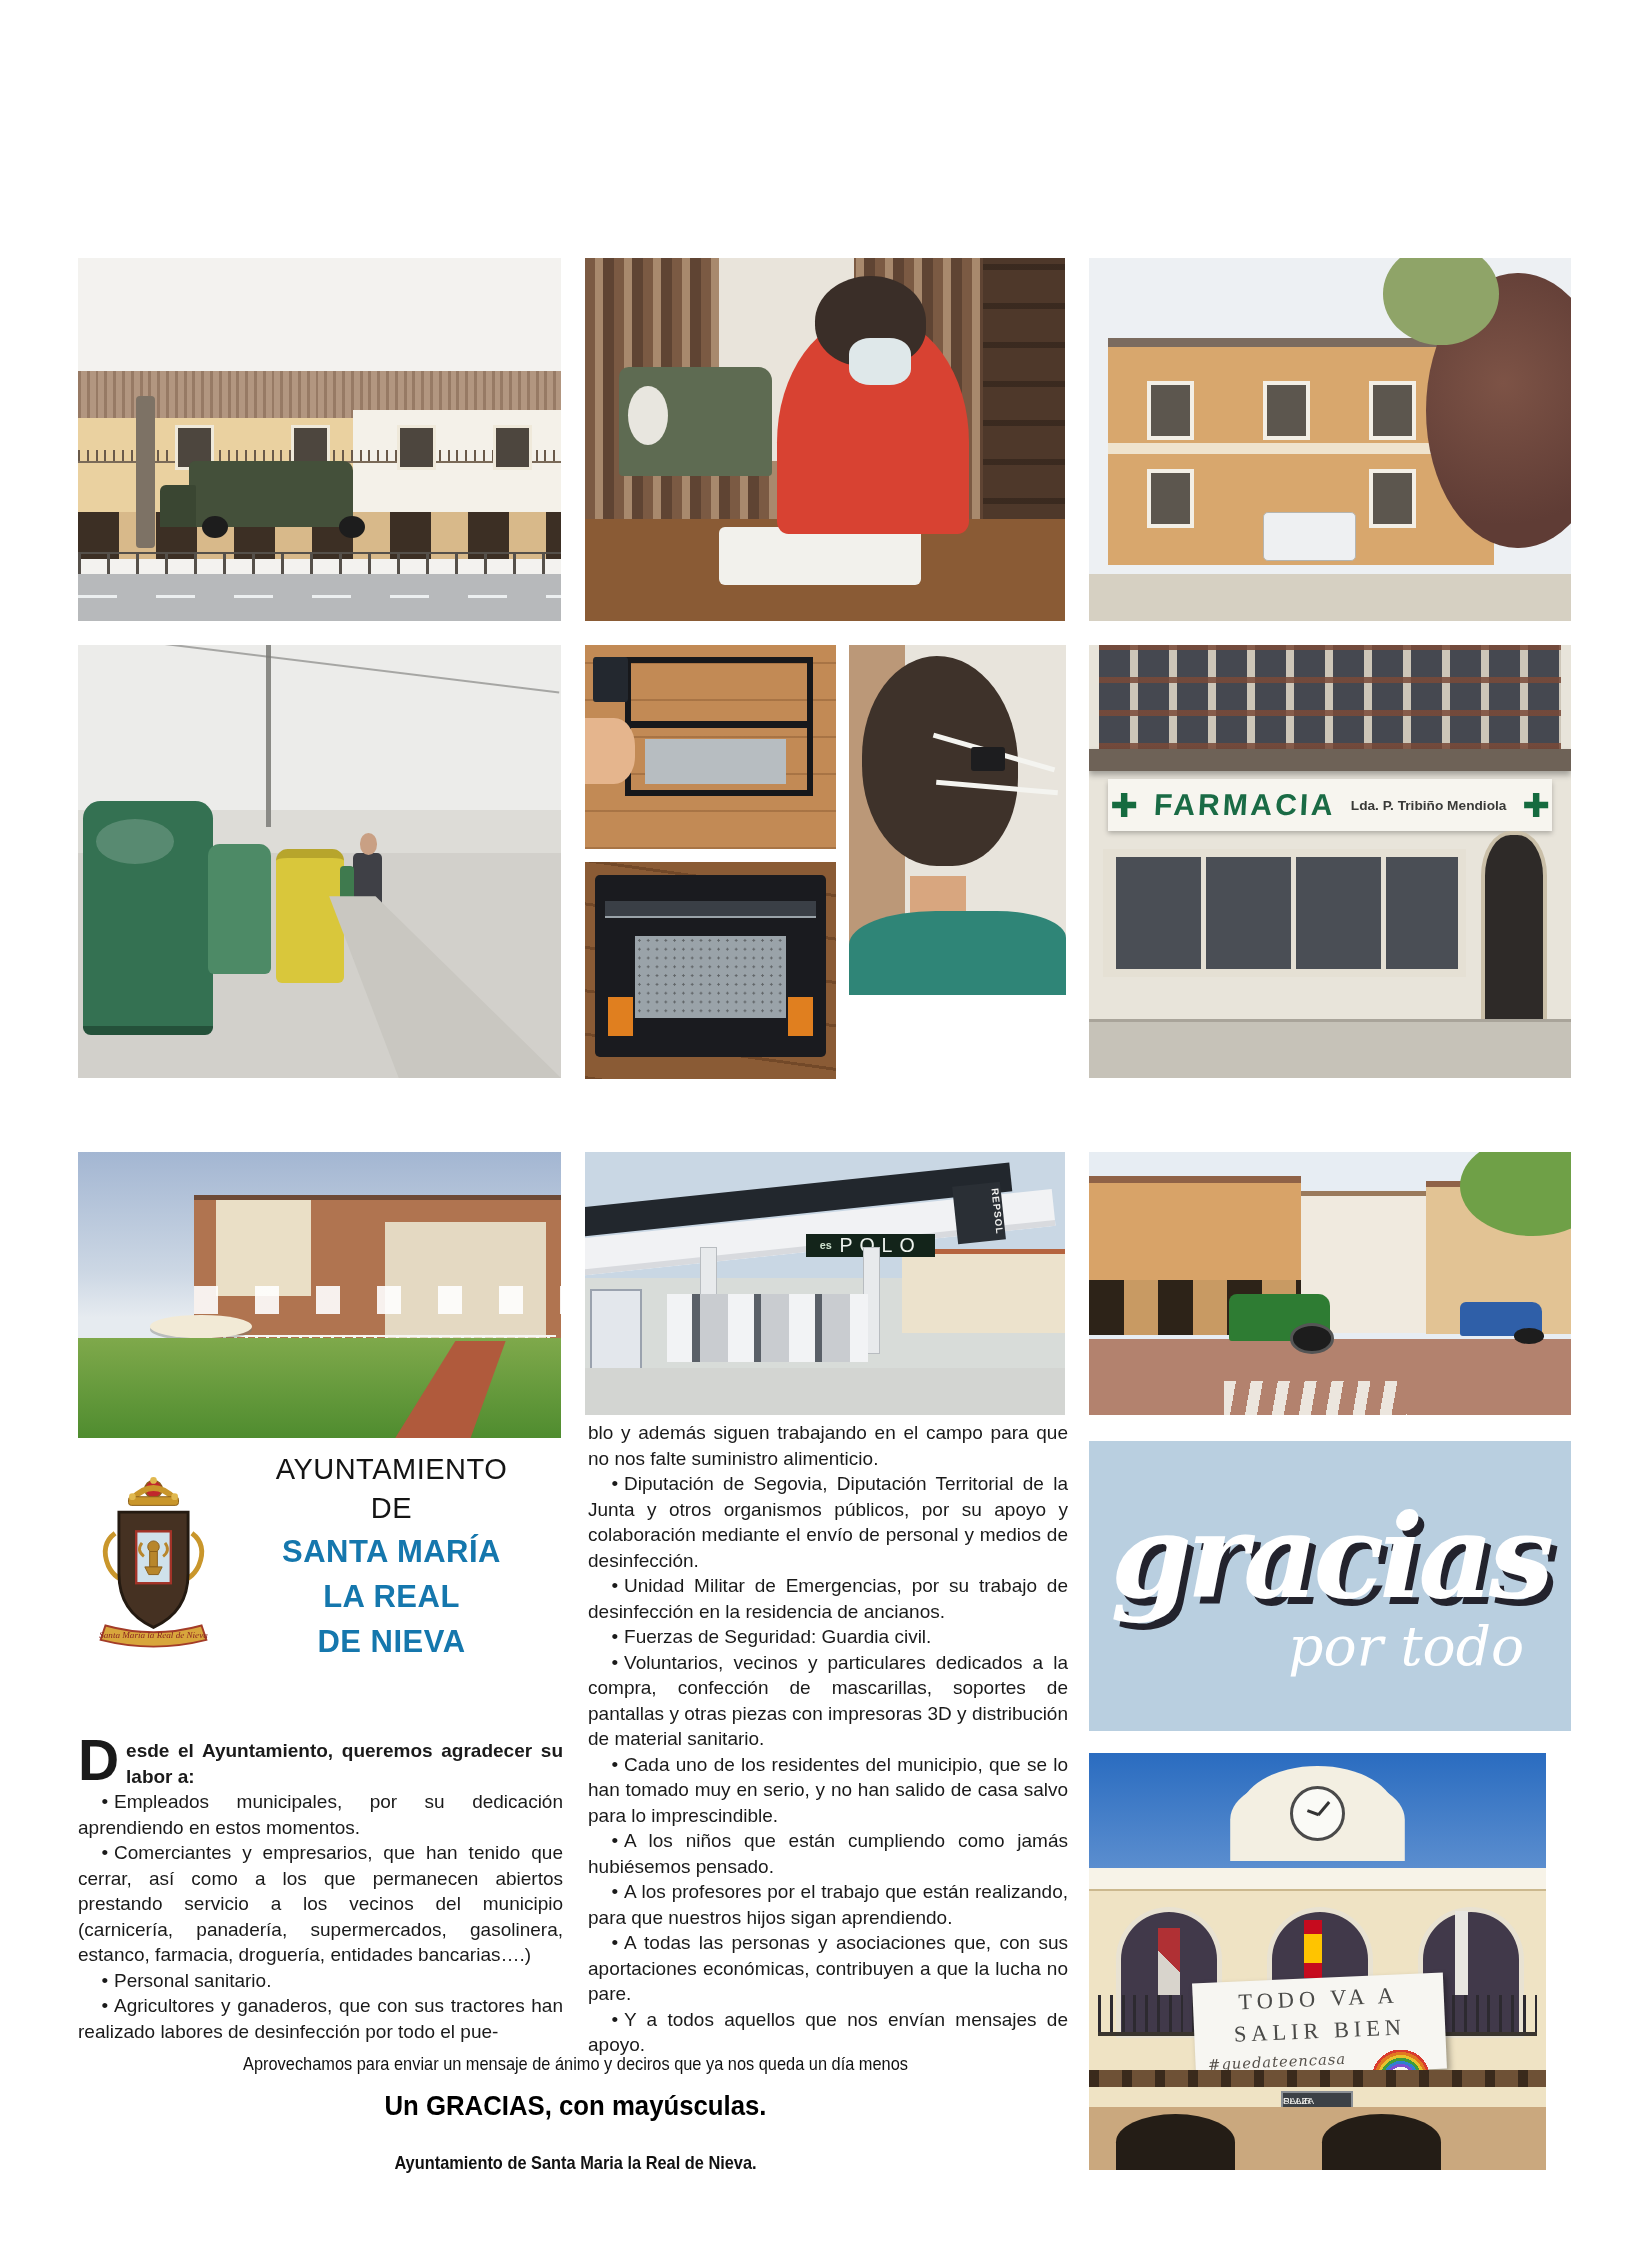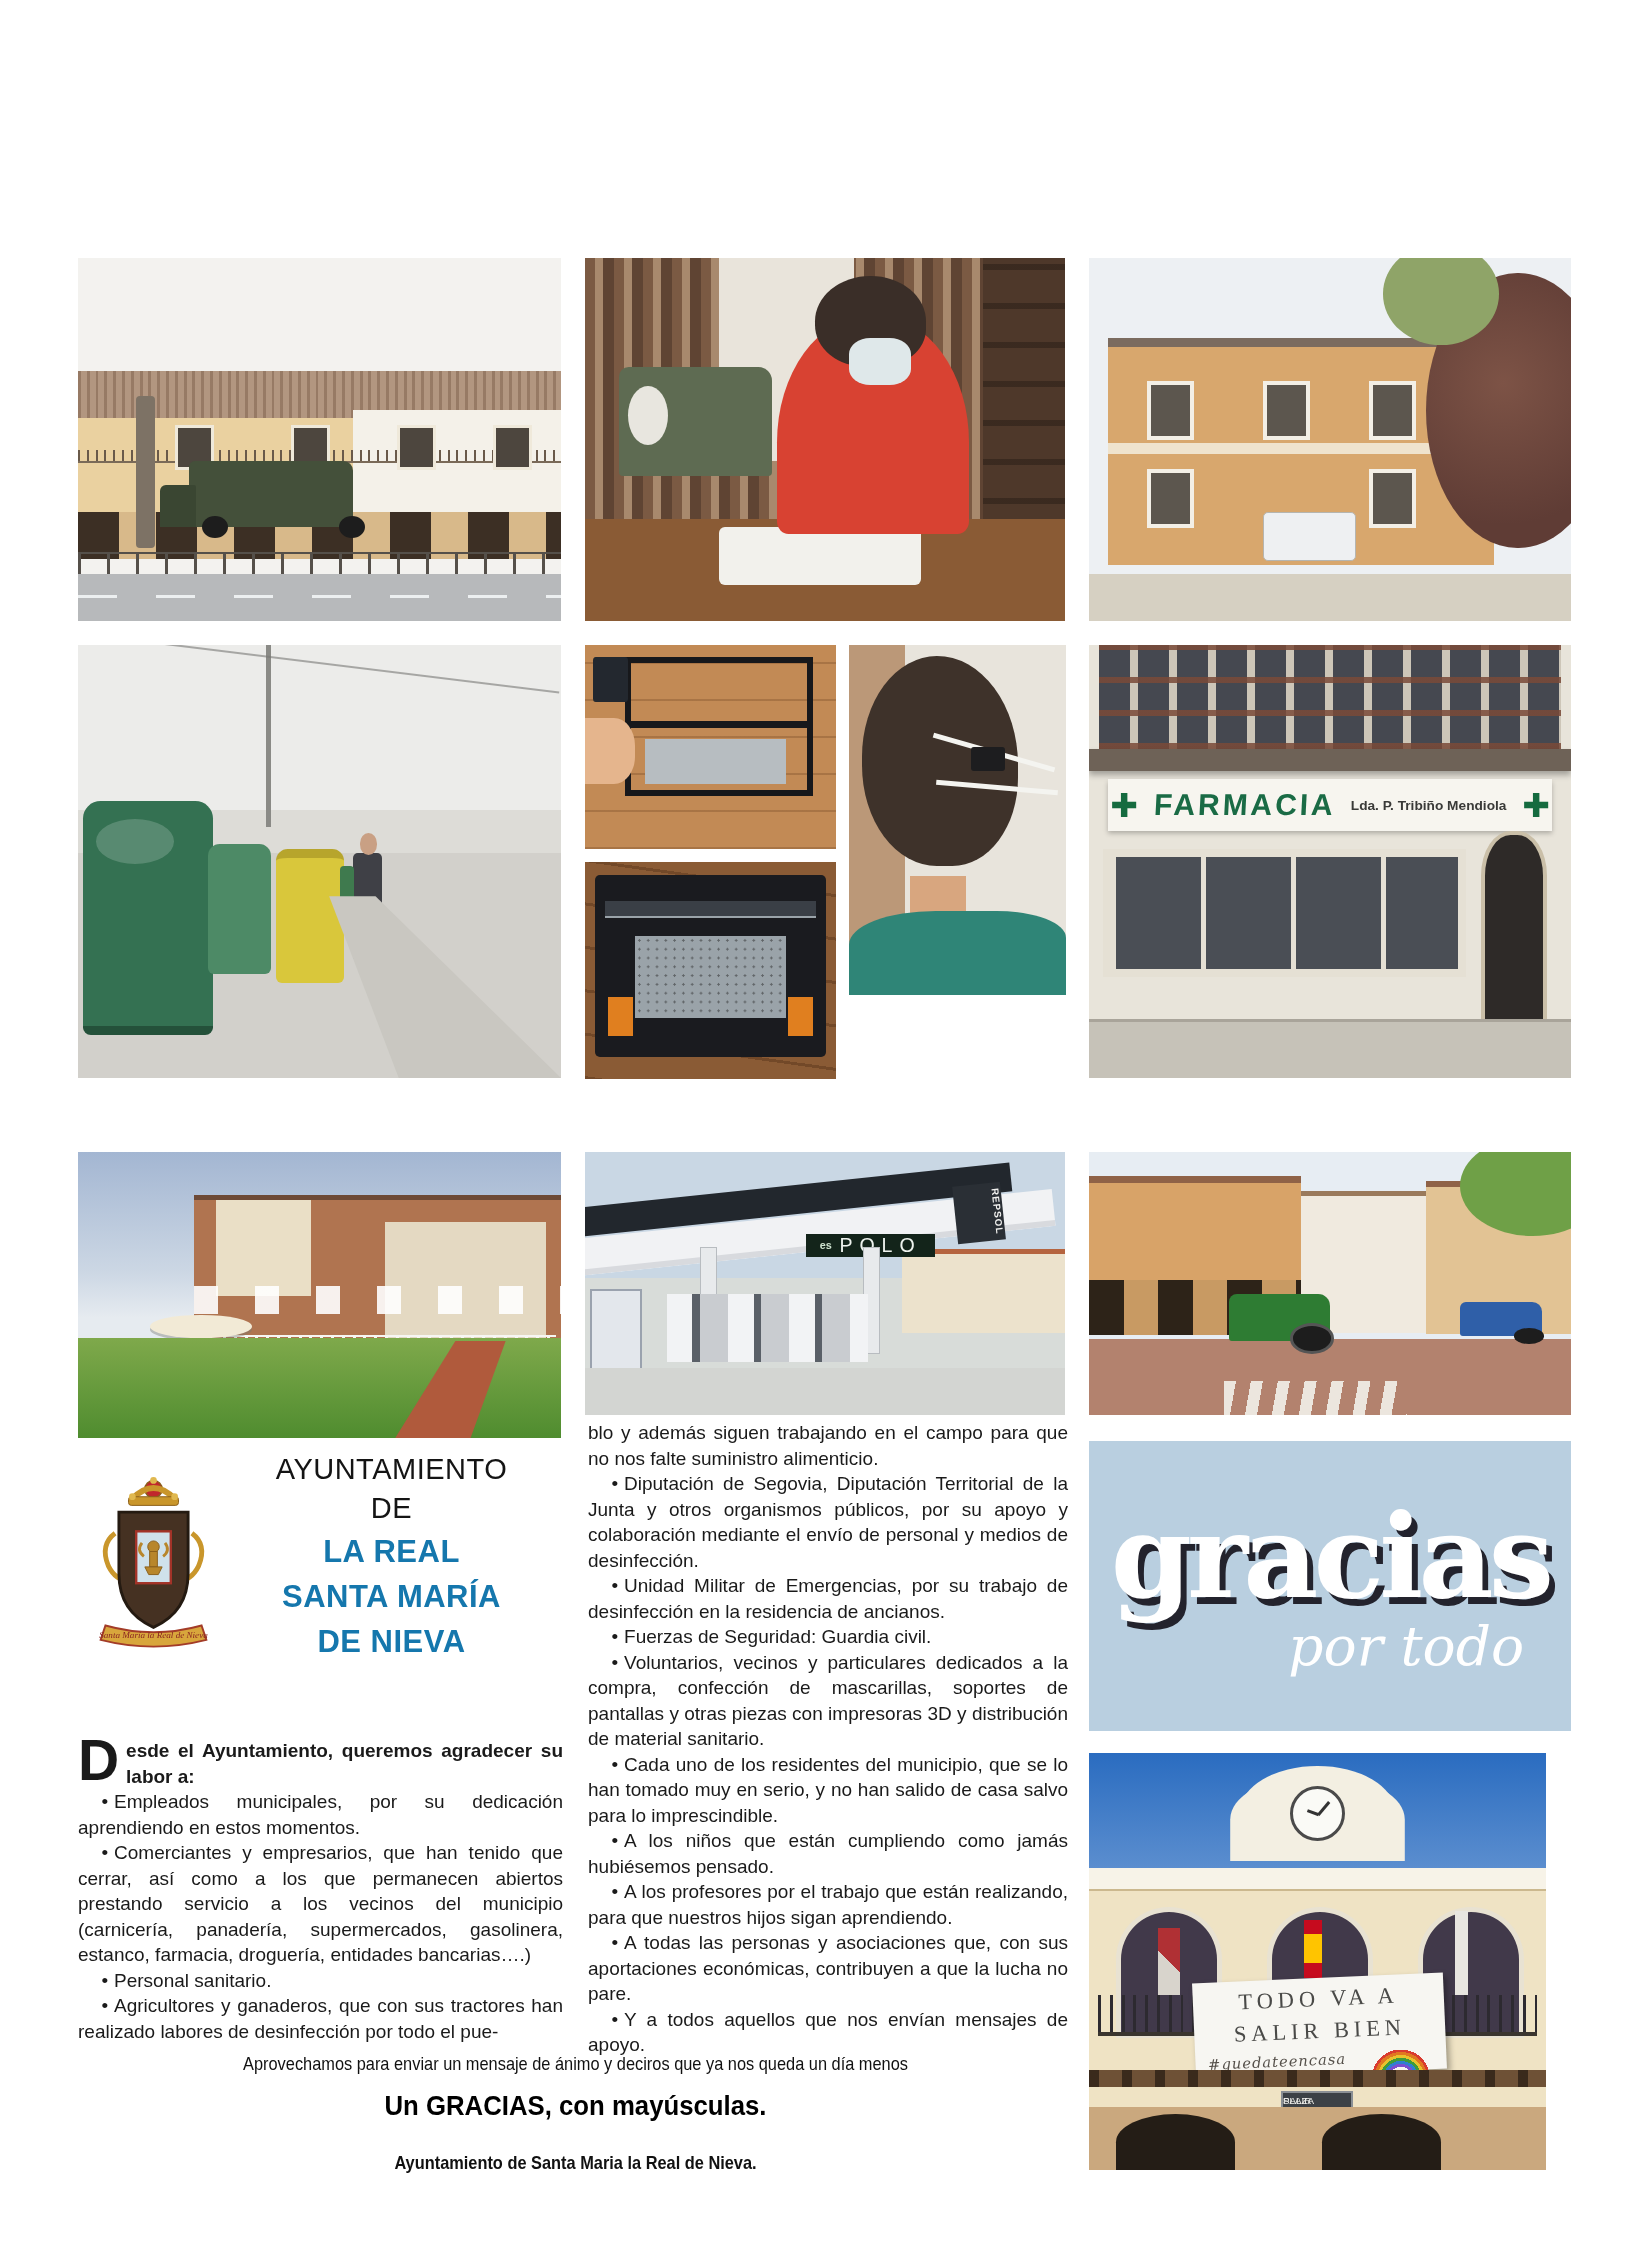--- a/index.html
+++ b/index.html
@@ -153,21 +153,21 @@
   #colL{left:78px;top:1738px;width:485px;}
   #colM{left:588px;top:1420px;width:480px;}
   .col p{margin:0;}
   .col p.b{text-indent:23.5px;}
   .dot{margin-right:5.9px;}
   .dropcap{float:left;font-size:57px;line-height:45px;font-weight:700;padding-right:6.9px;}
   .intro{font-weight:700;}
 
   
   .gracias{left:1089px;top:1441px;width:482px;height:290px;background:#b9cfe0;display:flex;flex-direction:column;align-items:center;justify-content:center;}
-  .g-word{font-family:"DejaVu Serif",serif;font-weight:700;color:#fff;font-size:116px;line-height:1;letter-spacing:-4.9px;text-shadow:5.9px 6.9px 0 #23232d;}
+  .g-word{font-family:"DejaVu Serif",serif;font-style:italic;font-weight:700;color:#fff;font-size:116px;line-height:1;letter-spacing:-4.9px;text-shadow:5.9px 6.9px 0 #23232d;}
   .g-sub{font-family:"DejaVu Serif",serif;font-style:italic;color:#fff;font-size:55px;line-height:1;align-self:flex-end;margin:5.9px 47px 0 0;}
 
   
   #ph12{left:1089px;top:1753px;width:457px;height:417px;background:linear-gradient(180deg,#2a6cc0,#7aa3d8 45%,#cdd9e6 70%);}
   .th-fac{bottom:0;left:0;right:0;height:72%;background:#efe3c4;}
   .th-cornice{bottom:67%;left:0;right:0;height:5%;background:#f7f3e8;border-bottom:2.9px solid #cbb88e;}
   .th-ped{left:33%;top:3%;width:34%;height:22%;background:#f3efe2;border-radius:50% 50% 0 0;box-shadow:-13.7px 7.8px 0 -3.9px #f3efe2,13.7px 7.8px 0 -3.9px #f3efe2;}
   .th-clock{left:44%;top:8%;width:49px;height:49px;background:#fafaf6;border:3.9px solid #4a4a4a;border-radius:50%;}
   .th-clock:before{content:"";position:absolute;left:48%;top:18%;width:2.9px;height:34%;background:#333;transform-origin:bottom;transform:rotate(40deg);}
   .th-clock:after{content:"";position:absolute;left:48%;top:28%;width:2.9px;height:24%;background:#333;transform-origin:bottom;transform:rotate(-70deg);}
@@ -340,22 +340,22 @@
       <circle cx="64" cy="76" r="6" fill="#b8862b" stroke="#8a5f1a"></circle>
       <rect x="60" y="81" width="8" height="16" fill="#b8862b" stroke="#8a5f1a"></rect>
       <path d="M55 97 h18 l-4 8 h-10 z" fill="#b8862b" stroke="#8a5f1a"></path>
       <path d="M52 72 q-6 8 2 14 M76 72 q6 8 -2 14" fill="none" stroke="#b8862b" stroke-width="3"></path>
       <path d="M14 158 q50 14 100 0 l5 15 q-55 14 -110 0 z" fill="#d8a63c" stroke="#a33c28" stroke-width="2"></path>
       <text x="64" y="171" text-anchor="middle" font-size="9.5" font-family="Liberation Serif,serif" font-style="italic" fill="#8a2420">Santa María la Real de Nieva</text>
     </svg>
     <div class="ab mh-text">
       <div class="h-b1">AYUNTAMIENTO</div>
       <div class="h-b2">DE</div>
+      <div class="h-blue">SANTA MARÍA</div>
       <div class="h-blue">LA REAL</div>
-      <div class="h-blue">SANTA MARÍA</div>
       <div class="h-blue">DE NIEVA</div>
     </div>
   </div>
 
   <div class="col" id="colL">
     <p class="intro"><span class="dropcap">D</span><span>esde el Ayuntamiento, queremos agradecer su labor a:</span></p>
     <div>
 
     <p class="b"><span class="dot">•</span><span>Empleados municipales, por su dedicación aprendiendo en estos momentos.</span></p>
         <p class="b"><span class="dot">•</span><span>Comerciantes y empresarios, que han tenido que cerrar, así como a los que permanecen abiertos prestando servicio a los vecinos del municipio (carnicería, panadería, supermercados, gasolinera, estanco, farmacia, droguería, entidades bancarias….)</span></p>

